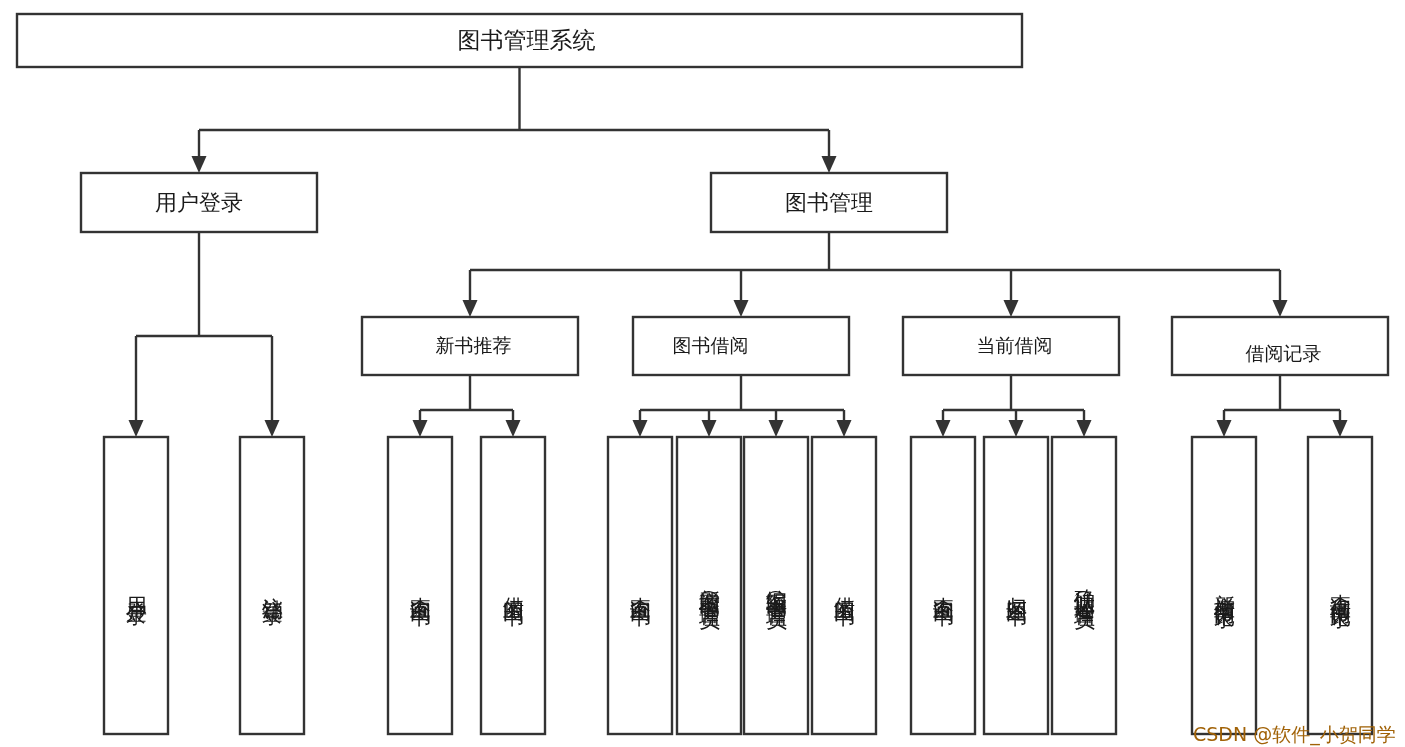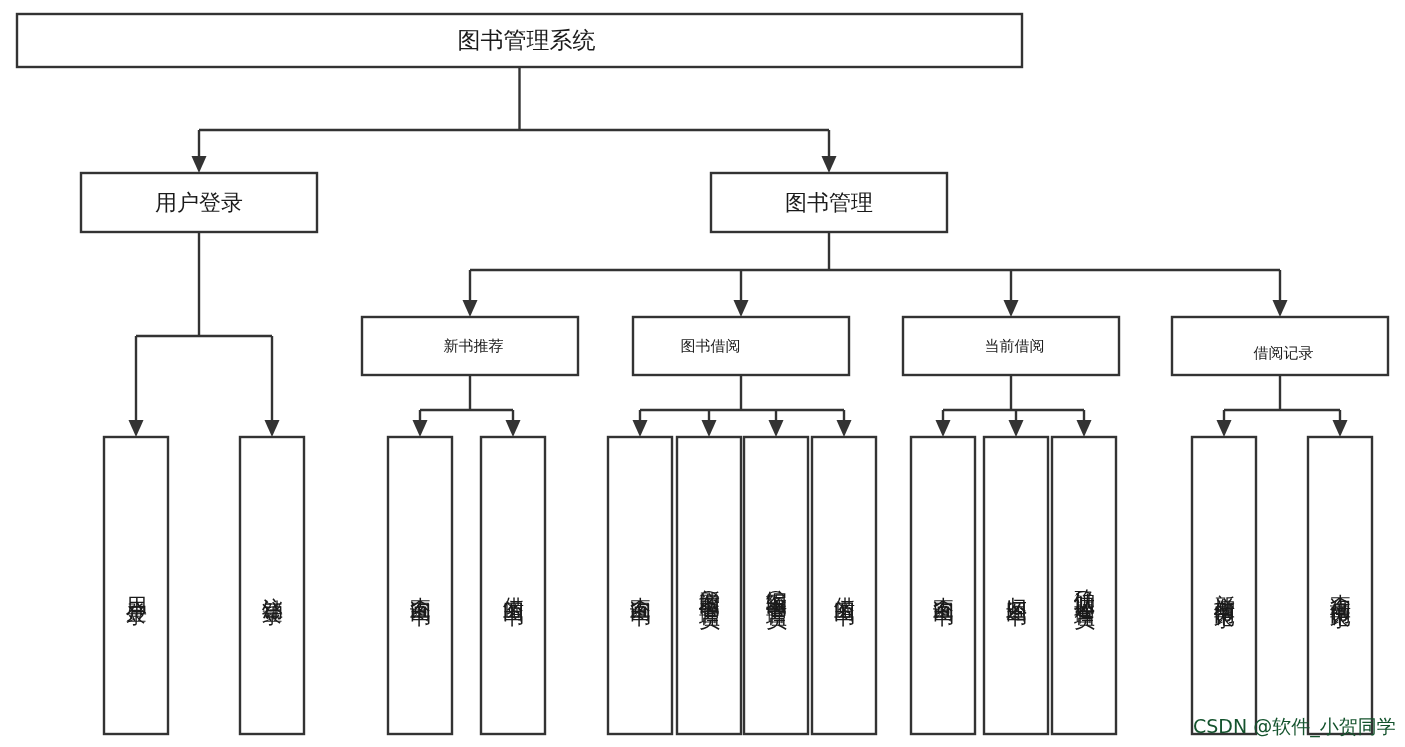--- a/index.html
+++ b/index.html
@@ -55,37 +55,38 @@
     box-sizing: border-box;
   }
   .label-root {
     font-size: 23px;
     padding-left: 14px;
   }
   .label-l2 {
     font-size: 22px;
   }
   .label-l3 {
-    font-size: 15px;
+    font-size: 19px;
     padding-left: 7px;
   }
   .label-leaf {
     font-size: 21px;
     writing-mode: vertical-rl;
     text-orientation: upright;
     letter-spacing: 3px;
     line-height: 1;
   }
   .watermark {
     position: absolute;
-    color: #14532d;
+    color: #a16207;
     font-size: 19px;
     font-family: "DejaVu Sans", "Liberation Sans", sans-serif;
     white-space: nowrap;
     user-select: none;
+    margin-top: 8px;
   }
 </style>
 </head>
 <body>
 
 <div id="diagram-root">
 
   <svg id="diagram-svg" viewBox="0 0 1405 747">
     <g id="connector-layer">
         <line x1="519.5" y1="67" x2="519.5" y2="130" class="connector"></line>

